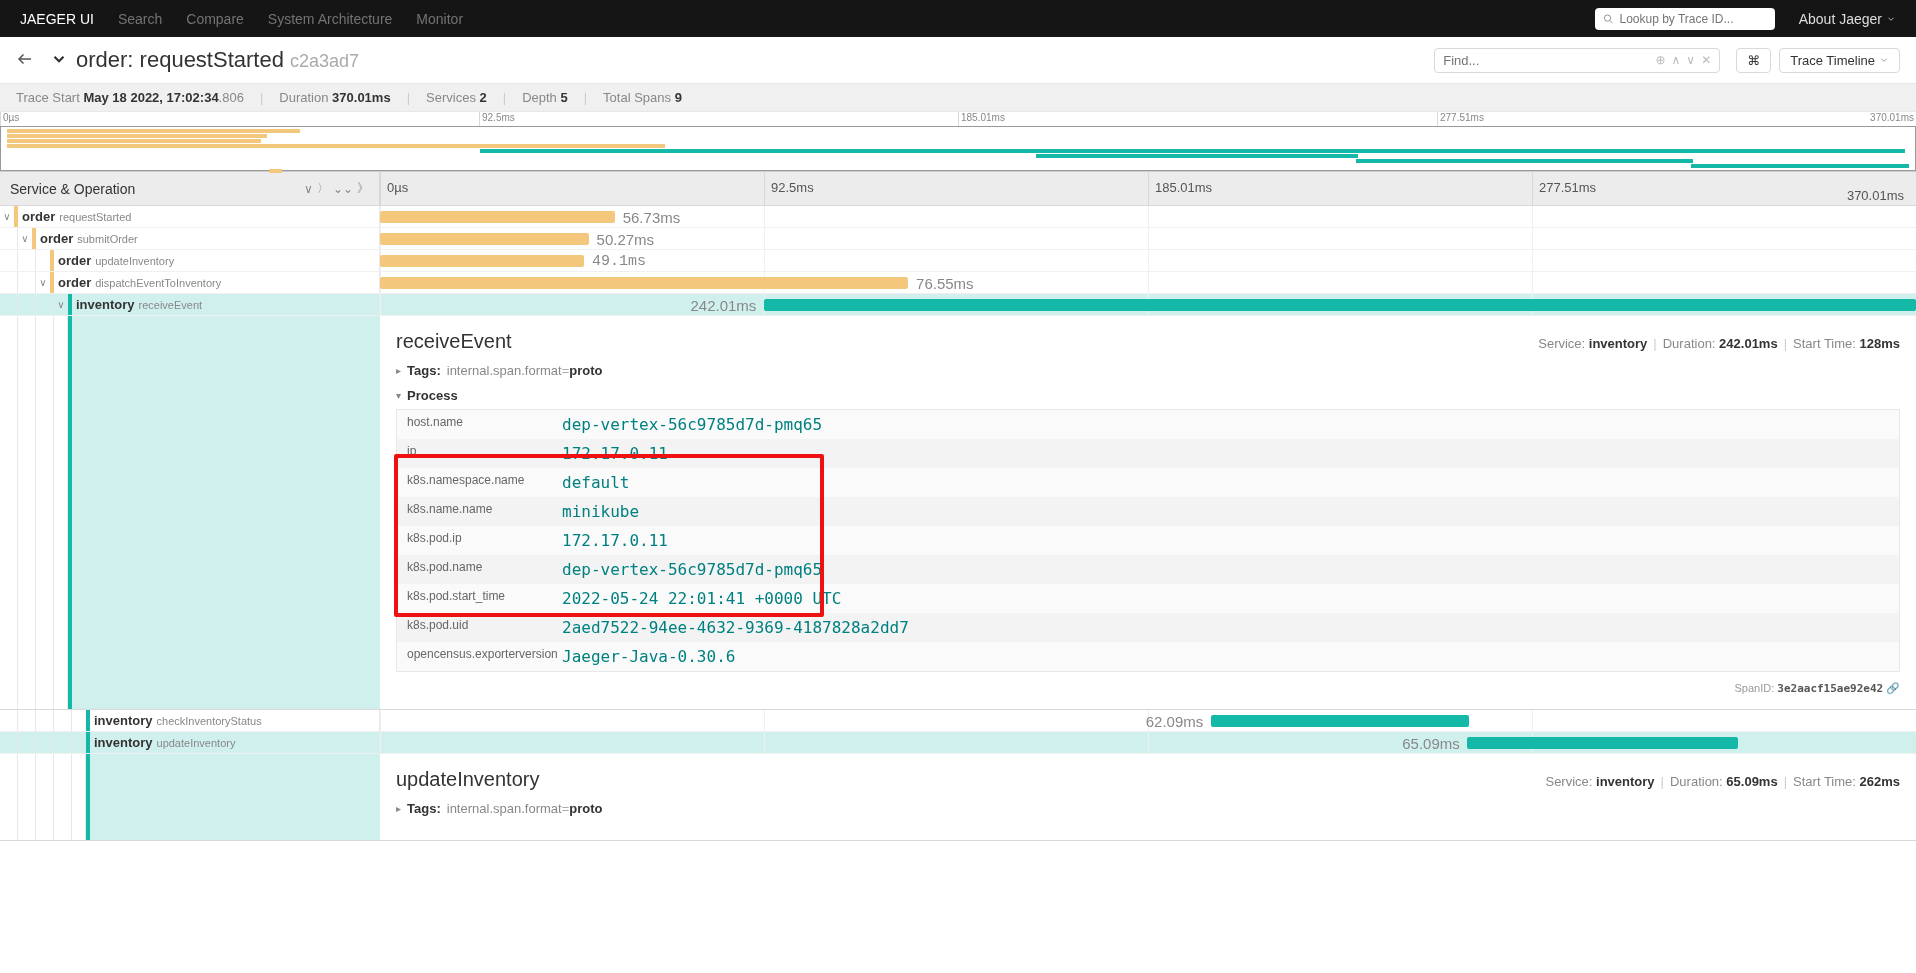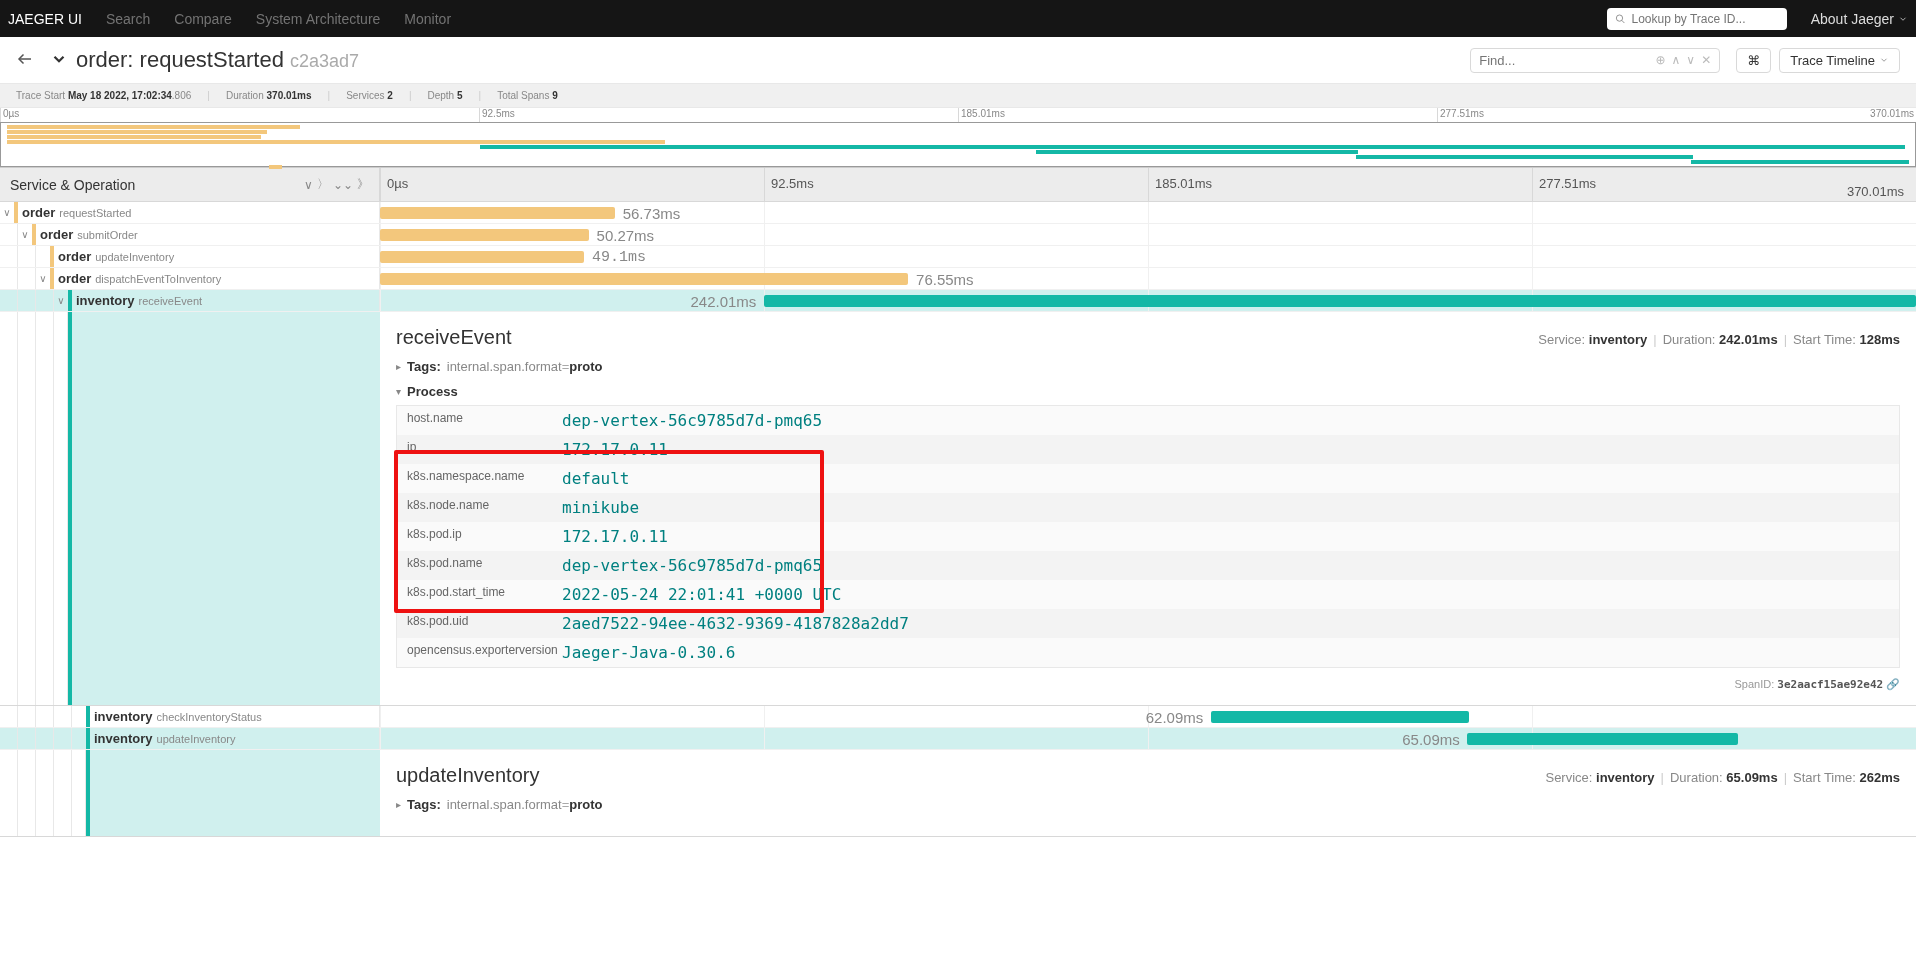--- a/index.html
+++ b/index.html
@@ -1,35 +1,35 @@
 <!DOCTYPE html>
 <html><head>
 <meta charset="utf-8">
 <style>
 * { box-sizing: border-box; margin: 0; padding: 0; }
 body { font-family: -apple-system, BlinkMacSystemFont, "Segoe UI", Helvetica, Arial, sans-serif; font-size: 14px; color: #333; background: #fff; overflow-x: hidden; }
-.topnav { background: #151515; color: #fff; height: 37px; display: flex; align-items: center; padding: 0 8px; }
+.topnav { background: #151515; color: #fff; height: 37px; display: flex; align-items: center; padding: 0 20px; }
 .topnav .brand { font-weight: 500; margin-right: 24px; font-size: 14px; }
 .topnav .nav-item { color: #737373; margin-right: 24px; font-size: 14px; cursor: pointer; }
 .topnav .spacer { flex: 1; }
 .topnav .lookup { background: #fff; border-radius: 4px; padding: 4px 8px; width: 180px; display: flex; align-items: center; margin-right: 24px; }
 .topnav .lookup svg { width: 12px; height: 12px; margin-right: 6px; }
 .topnav .lookup input { border: none; outline: none; font-size: 12px; width: 100%; color: #666; }
 .topnav .about { color: #ddd; font-size: 14px; display: flex; align-items: center; cursor: pointer; }
 .tracehdr { display: flex; align-items: center; padding: 10px 16px; border-bottom: 1px solid #e8e8e8; }
 .tracehdr .back { cursor: pointer; margin-right: 16px; }
 .tracehdr .chev { cursor: pointer; margin-right: 8px; }
 .tracehdr h1 { font-size: 22px; font-weight: 400; }
 .tracehdr h1 .traceid { color: #aaa; font-size: 18px; }
 .tracehdr .spacer { flex: 1; }
-.tracehdr .find-box { border: 1px solid #d9d9d9; border-radius: 4px; padding: 4px 8px; width: 250px; display: flex; align-items: center; margin-right: 8px; }
+.tracehdr .find-box { border: 1px solid #d9d9d9; border-radius: 4px; padding: 4px 8px; width: 286px; display: flex; align-items: center; margin-right: 8px; }
 .tracehdr .find-box input { border: none; outline: none; width: 100%; font-size: 13px; }
 .tracehdr .find-ctrls { display: flex; align-items: center; color: #bbb; font-size: 12px; gap: 6px; }
 .tracehdr .btn { border: 1px solid #d9d9d9; border-radius: 4px; padding: 4px 10px; margin-left: 8px; cursor: pointer; display: flex; align-items: center; font-size: 13px; }
-.statsbar { background: #f0f0f0; padding: 6px 16px; font-size: 10px; color: #888; border-bottom: 1px solid #e8e8e8; display: flex; gap: 16px; }
+.statsbar { background: #f0f0f0; padding: 6px 16px; font-size: 13px; color: #888; border-bottom: 1px solid #e8e8e8; display: flex; gap: 16px; }
 .statsbar b { color: #333; font-weight: 600; }
 .minimap { position: relative; height: 60px; border-bottom: 1px solid #ccc; }
 .minimap .ticks { position: absolute; top: 0; left: 0; right: 0; height: 14px; display: flex; }
 .minimap .tick { flex: 1; border-left: 1px solid #d8d8d8; font-size: 10px; color: #888; padding-left: 2px; }
 .minimap .tick.last { position: absolute; right: 2px; border: none; }
 .minimap .graph { position: absolute; top: 14px; left: 0; right: 0; bottom: 0; border: 1px solid #999; }
 .minimap .mbar { position: absolute; height: 4px; }
 .colhdr { display: flex; background: #ececec; border-bottom: 1px solid #d8d8d8; font-size: 14px; }
 .colhdr .left { width: 380px; padding: 8px 10px; display: flex; align-items: center; border-right: 1px solid #d8d8d8; }
 .colhdr .left .spacer { flex: 1; }
@@ -305,21 +305,21 @@
             </div>
             <div class="prow">
               <span class="pkey">ip</span>
               <span class="pval">172.17.0.11</span>
             </div>
             <div class="prow">
               <span class="pkey">k8s.namespace.name</span>
               <span class="pval">default</span>
             </div>
             <div class="prow">
-              <span class="pkey">k8s.node.name</span>
+              <span class="pkey">k8s.name.name</span>
               <span class="pval">minikube</span>
             </div>
             <div class="prow">
               <span class="pkey">k8s.pod.ip</span>
               <span class="pval">172.17.0.11</span>
             </div>
             <div class="prow">
               <span class="pkey">k8s.pod.name</span>
               <span class="pval">dep-vertex-56c9785d7d-pmq65</span>
             </div>

